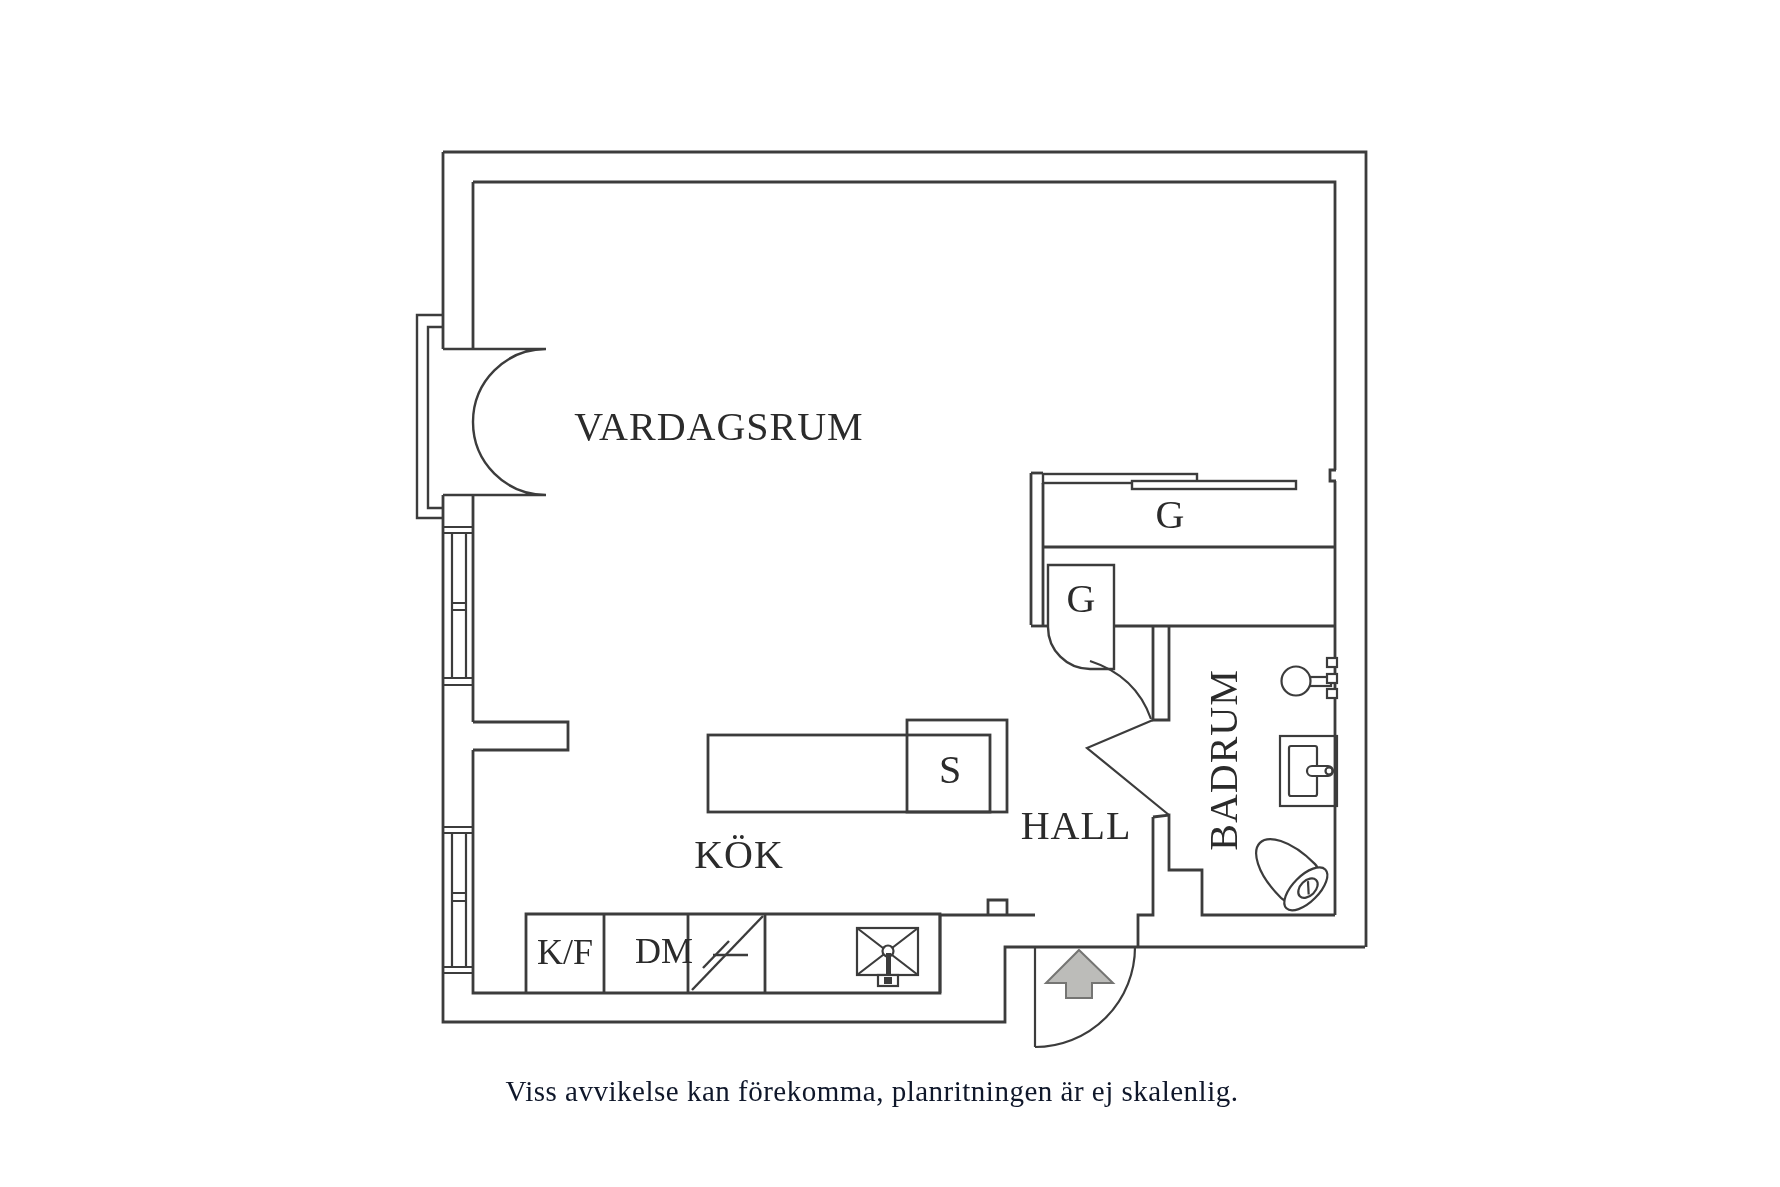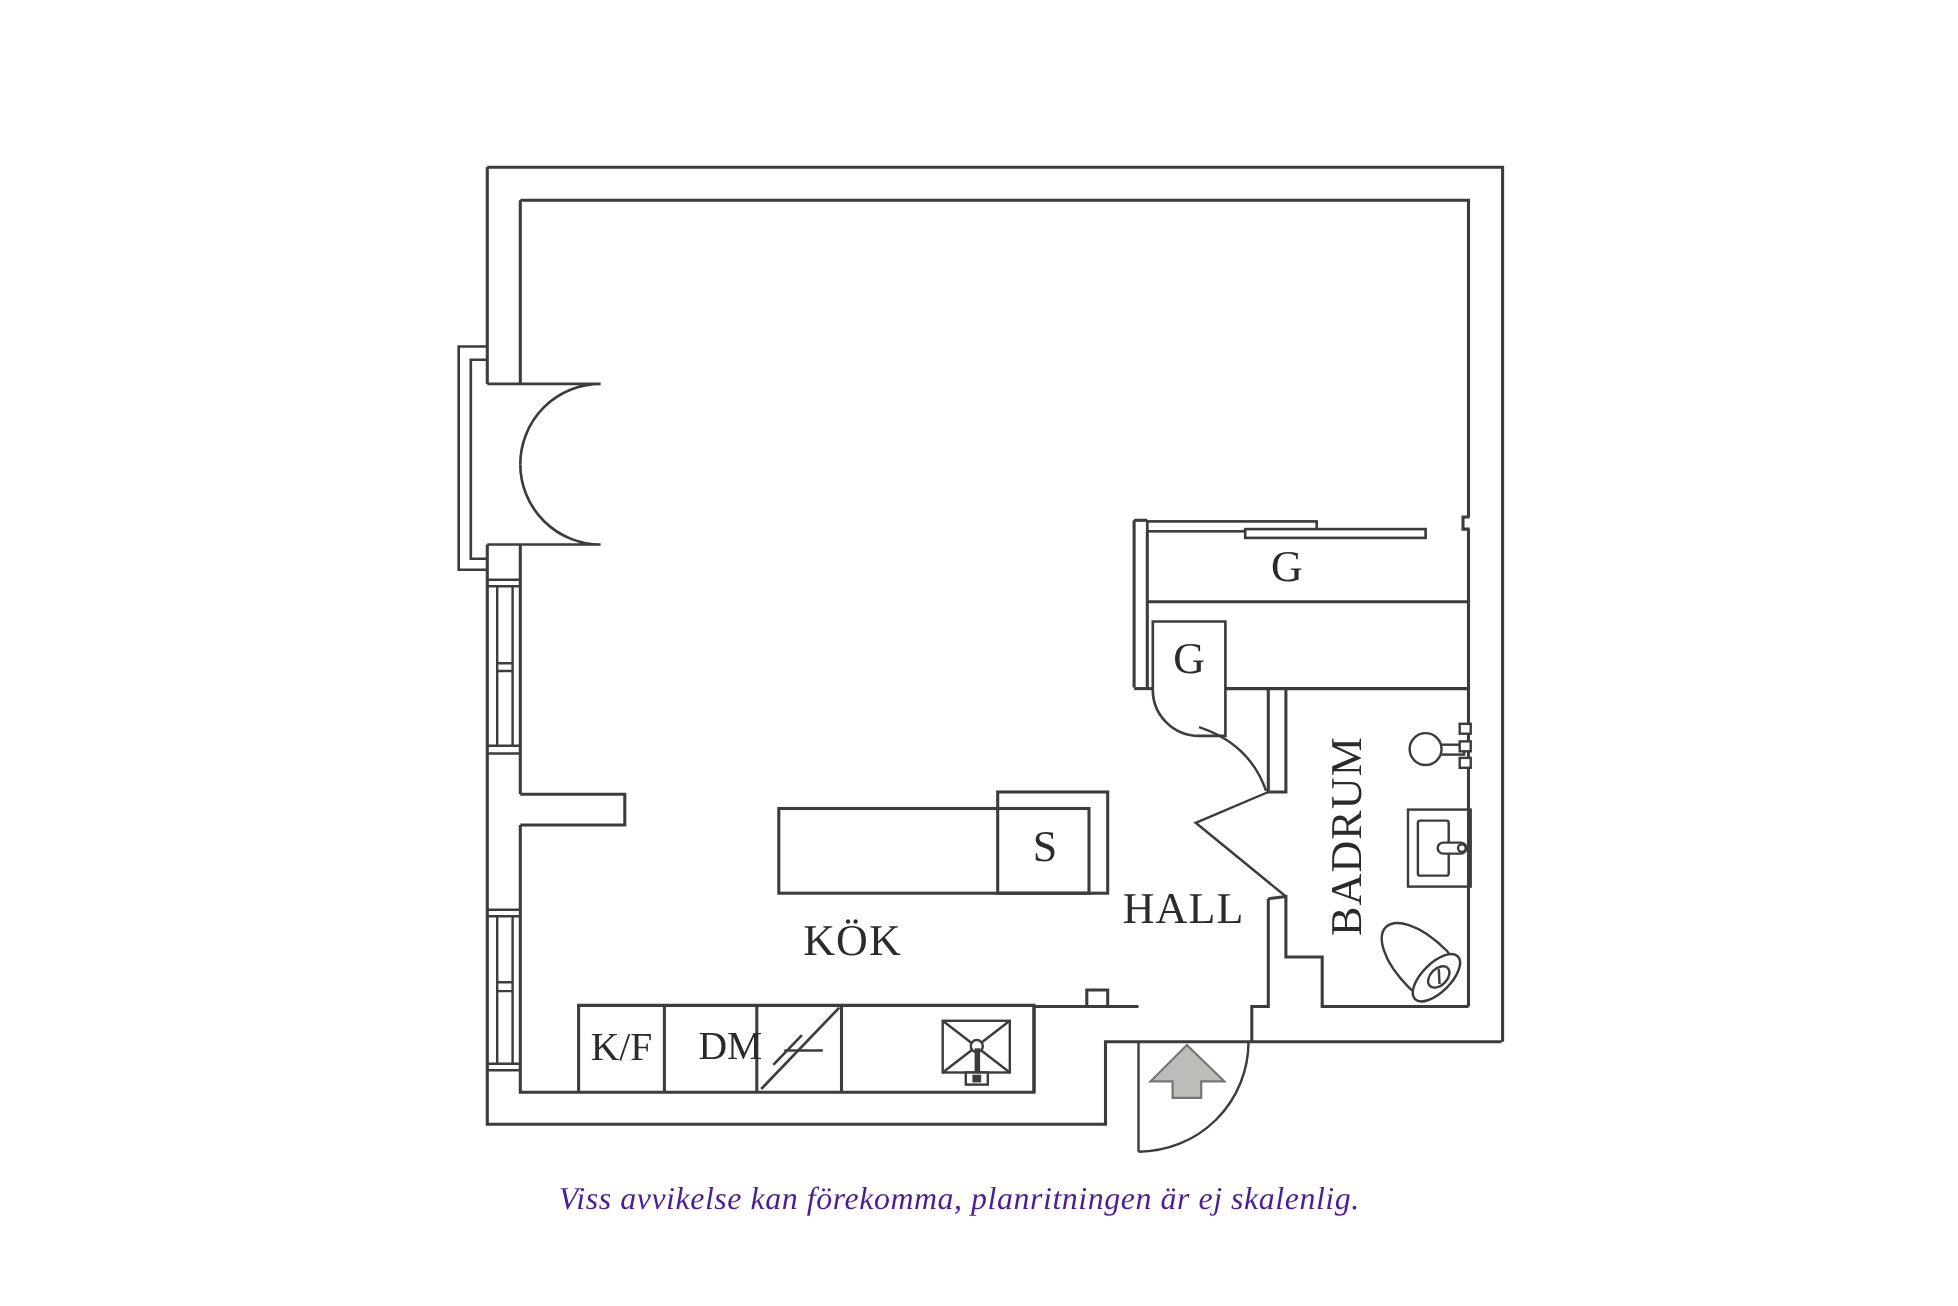--- a/index.html
+++ b/index.html
@@ -11,21 +11,21 @@
   .lbl{
     position:absolute;transform:translate(-50%,-50%);
     white-space:nowrap;color:#2b2b2b;letter-spacing:1px;line-height:1;
   }
   .room-lbl{font-size:40px;}
   .fix-lbl{font-size:40px;letter-spacing:0;}
   .cab-lbl{font-size:36px;letter-spacing:0;}
   .vertical{transform:translate(-50%,-50%) rotate(-90deg);}
   .caption{
     position:absolute;transform:translate(-50%,-50%);
-    font-size:29px;font-style:italic;letter-spacing:0.5px;color:#4c1d95;white-space:nowrap;text-align:right;
+    font-size:29px;letter-spacing:0.5px;color:#0f172a;white-space:nowrap;text-align:right;
   }
 </style>
 </head>
 <body>
 
 <div class="stage">
 
   <svg width="1780" height="1187" viewBox="0 0 1780 1187" fill="none" stroke="#3c3c3c" stroke-width="2.8" stroke-linecap="butt" stroke-linejoin="miter">
 
     <g>
@@ -130,23 +130,24 @@
       <circle cx="1329" cy="771" r="3.5"></circle>
     </g>
     <g stroke-width="2.2" transform="translate(1291,874) rotate(-45)">
       <path d="M-24,10 C-24,-26 -11,-44 0,-44 C11,-44 24,-26 24,10 C24,16 19,21 13,21 L-13,21 C-19,21 -24,16 -24,10 Z" fill="#ffffff"></path>
       <ellipse cx="0" cy="21" rx="27.5" ry="13" fill="#ffffff"></ellipse>
       <ellipse cx="2" cy="22" rx="11.5" ry="7.5" fill="#ffffff"></ellipse>
       <path d="M-2,27 L7,17"></path>
     </g>
   </svg>
 
+  <div class="lbl room-lbl" style="left:719px;top:427px;">VARDAGSRUM</div>
 
 
-  <div class="lbl room-lbl" style="left:739px;top:855px;margin-left:36px;">KÖK</div>
+  <div class="lbl room-lbl" style="left:739px;top:855px;">KÖK</div>
 
   <div class="lbl room-lbl" style="left:1076px;top:826px;">HALL</div>
 
   <div class="lbl room-lbl vertical" style="left:1224px;top:760px;">BADRUM</div>
 
   <div class="lbl fix-lbl" style="left:1170px;top:515px;">G</div>
 
   <div class="lbl fix-lbl" style="left:1081px;top:599px;">G</div>
 
   <div class="lbl fix-lbl" style="left:950px;top:770px;">S</div>

